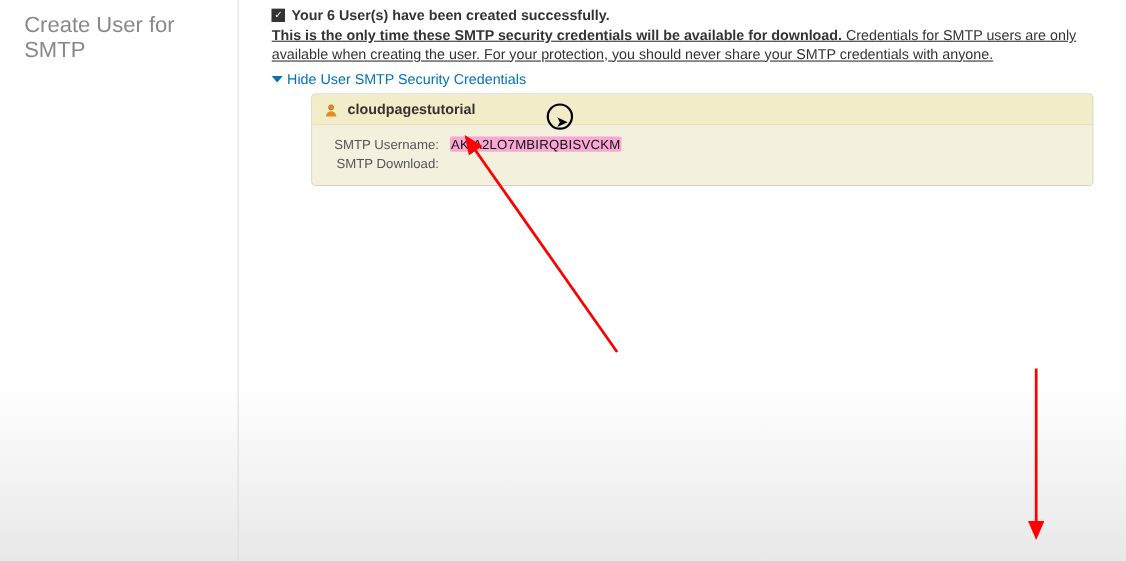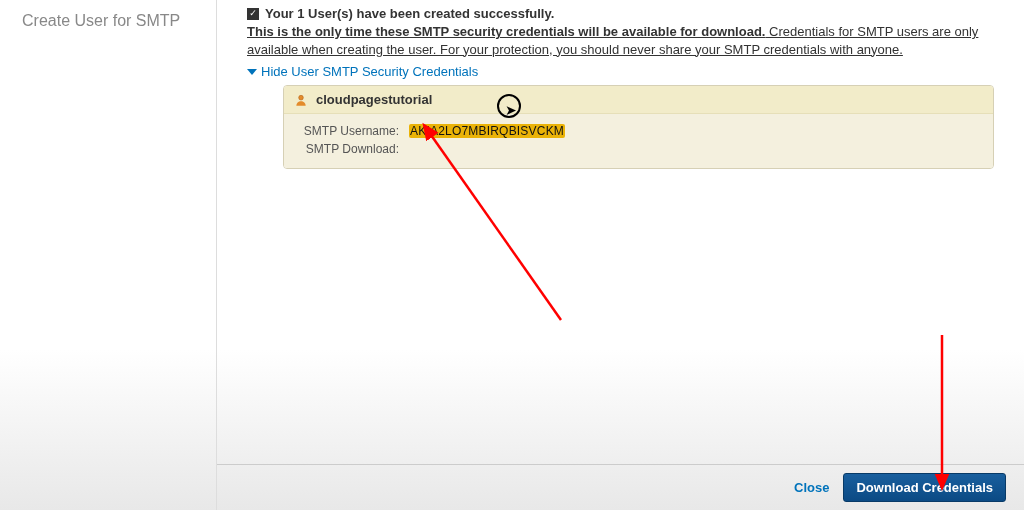--- a/index.html
+++ b/index.html
@@ -28,21 +28,21 @@
     }
     .sidebar {
       position: absolute;
       left: 0;
       top: 0;
       width: 216px;
       padding: 12px 0 0 22px;
     }
     .sidebar-title {
       color: #888;
-      font-size: 16px;
+      font-size: 20px;
       font-weight: 400;
     }
     .main {
       position: absolute;
       left: 216px;
       top: 0;
       right: 0;
       bottom: 0;
       border-left: 1px solid #ddd;
       padding: 6px 30px 0 30px;
@@ -134,21 +134,21 @@
       width: 105px;
       text-align: right;
       color: #555;
     }
     .cred-value {
       font-family: inherit;
       color: #444;
       letter-spacing: 0.2px;
     }
     .cred-value .selected {
-      background: #eab308;
+      background: #f9a8d4;
       color: #111;
       border-radius: 2px;
       padding: 0 1px;
     }
     .footer {
       position: absolute;
       left: 0;
       right: 0;
       bottom: 0;
       border-top: 1px solid #ccc;
@@ -205,21 +205,21 @@
 
 <div class="bg-gradient"></div>
 
 <div class="sidebar">
   <div class="sidebar-title">Create User for SMTP</div>
 </div>
 
 <div class="main">
   <div class="success-line">
     <span class="success-check">✓</span>
-    <span class="success-bold">Your 1 User(s) have been created successfully.</span>
+    <span class="success-bold">Your 6 User(s) have been created successfully.</span>
   </div>
   <div class="note">
     <span class="note-bold">This is the only time these SMTP security credentials will be available for download.</span><span> Credentials for SMTP users are only available when creating the user. For your protection, you should never share your SMTP credentials with anyone.</span>
   </div>
   <div class="toggle-link">
     <span class="toggle-arrow"></span>
     <span>Hide User SMTP Security Credentials</span>
   </div>
 
   <div class="cred-box">
@@ -235,24 +235,20 @@
       <div class="cred-row">
         <span class="cred-label">SMTP Username:</span>
         <span class="cred-value"><span class="selected">AKIA2LO7MBIRQBISVCKM</span></span>
       </div>
       <div class="cred-row">
         <span class="cred-label">SMTP Download:</span>
       </div>
     </div>
   </div>
 
-  <div class="footer">
-    <span class="close-link">Close</span>
-    <button class="download-btn">Download Credentials</button>
-  </div>
 </div>
 
 <svg class="overlay-svg">
   <defs>
     <marker id="arrowhead" markerWidth="8" markerHeight="8" refX="1" refY="3" orient="auto">
       <polygon points="0 0, 7 3, 0 6" fill="#ff0000"></polygon>
     </marker>
   </defs>
 
   <line x1="345" y1="320" x2="215" y2="135" stroke="#ff0000" stroke-width="2.5" marker-end="url(#arrowhead)"></line>

